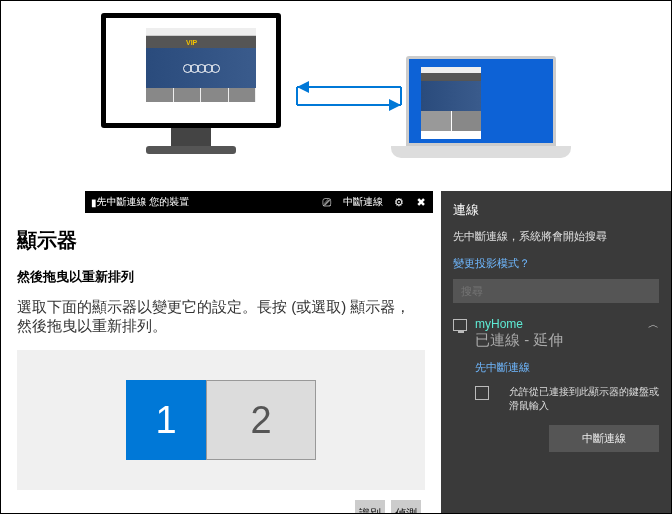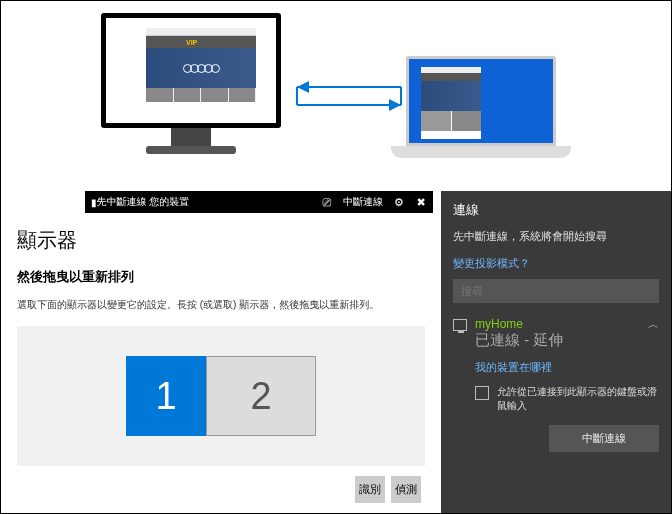--- a/index.html
+++ b/index.html
@@ -23,42 +23,42 @@
 .ring{width:9px;height:9px;border:1px solid #fff;border-radius:50%;display:inline-block;margin:0 -1px}
 .mini-thumbs{height:14px;display:flex}
 .mini-thumbs>div{flex:1;border-right:1px solid #eee;background:#888}
 .bottom{display:flex;height:322px}
 .left-panel{flex:1;position:relative;background:#fff}
 .titlebar{height:22px;background:#000;color:#fff;font-size:10px;display:flex;align-items:center;padding:0 6px;margin:0 8px 0 84px}
 .titlebar-text{flex:1}
 .titlebar-icons{display:flex;gap:10px;align-items:center}
 .tb-icon{width:12px;height:12px;display:flex;align-items:center;justify-content:center;font-size:11px}
 .settings-body{padding:8px 16px}
-.h1{font-size:20px;font-weight:400;margin:6px 0 14px}
+.h1{font-size:20px;font-weight:700;margin:6px 0 14px}
 .h2{font-size:13px;font-weight:600;margin-bottom:12px}
-.desc{font-size:10px;color:#333;margin-bottom:14px}
+.desc{font-size:15px;color:#333;margin-bottom:14px}
 .arrange-area{background:#f0f0f0;height:140px;display:flex;align-items:center;justify-content:center;margin-bottom:10px}
 .disp-box{height:80px;display:flex;align-items:center;justify-content:center;font-size:38px;font-weight:300;border:1px solid #999}
 .disp1{width:80px;background:#0078d7;color:#fff;border-color:#0078d7}
 .disp2{width:110px;background:#dcdcdc;color:#555}
 .btn-row{display:flex;justify-content:flex-end;gap:6px;padding-right:4px}
 .gray-btn{background:#ccc;border:none;padding:6px 4px;font-size:11px;cursor:pointer}
 .right-panel{width:230px;background:#3a3a3a;color:#e0e0e0;padding:10px 12px;font-size:11px;position:relative}
 .rp-title{font-size:13px;font-weight:400;margin-bottom:10px;color:#fff}
 .rp-sub{font-size:11px;margin-bottom:12px;color:#e0e0e0}
 .rp-link{font-size:11px;color:#6fb8ff;margin-bottom:8px;cursor:pointer}
 .rp-search{width:100%;height:24px;background:#555;border:none;color:#ccc;padding:0 8px;font-size:11px;margin-bottom:14px}
 .rp-device{display:flex;align-items:flex-start;gap:8px;margin-bottom:6px}
 .monitor-ico{width:14px;height:12px;border:1px solid #bbb;position:relative;margin-top:2px}
 .monitor-ico::after{content:"";position:absolute;left:4px;bottom:-3px;width:6px;height:2px;background:#bbb}
-.device-name{font-size:12px;color:#84cc16}
+.device-name{font-size:12px;color:#5eead4}
 .device-status{font-size:15px;color:#aaa}
 .chev{position:absolute;right:12px;color:#ccc}
 .rp-mode{color:#6fb8ff;font-size:11px;margin:10px 0 10px 22px;cursor:pointer}
-.rp-check-row{display:flex;align-items:flex-start;gap:8px;margin:0 0 12px 22px}
+.rp-check-row{display:flex;align-items:flex-start;gap:20px;margin:0 0 12px 22px}
 .rp-checkbox{width:14px;height:14px;border:1px solid #bbb;flex-shrink:0;margin-top:1px}
 .rp-check-label{font-size:10px;color:#ddd;line-height:1.4}
 .rp-disconnect{background:#555;border:none;color:#eee;padding:6px 18px;font-size:11px;display:block;margin:0 0 0 auto;cursor:pointer;width:110px}
 </style>
 </head>
 <body>
 
 <div class="top-illust">
   <div class="desk-monitor">
     <div class="desk-screen">
@@ -150,20 +150,20 @@
     <div class="rp-link">變更投影模式？</div>
     <input class="rp-search" placeholder="搜尋" style="">
     <div class="rp-device">
       <div class="monitor-ico"></div>
       <div>
         <div class="device-name">myHome</div>
         <div class="device-status">已連線 - 延伸</div>
       </div>
       <span class="chev">︿</span>
     </div>
-    <div class="rp-mode">我的裝置在哪裡</div>
+    <div class="rp-mode">先中斷連線</div>
     <div class="rp-check-row">
       <div class="rp-checkbox"></div>
       <div class="rp-check-label">允許從已連接到此顯示器的鍵盤或滑鼠輸入</div>
     </div>
     <button class="rp-disconnect">中斷連線</button>
   </div>
 </div>
 
 </body></html>

